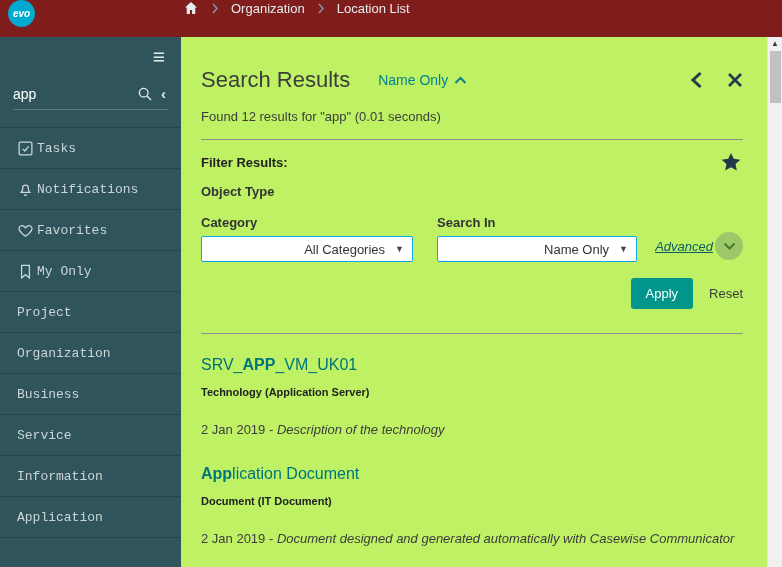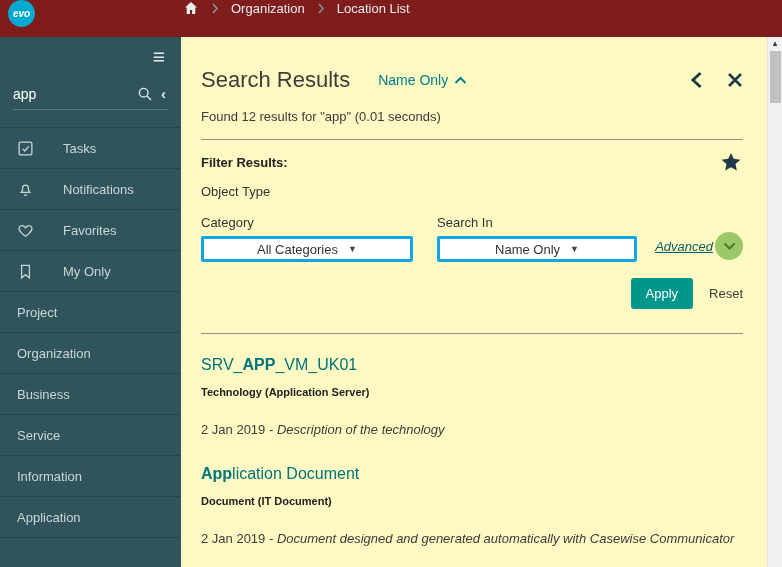--- a/index.html
+++ b/index.html
@@ -25,57 +25,57 @@
                font-size:21px; line-height:24px; cursor:pointer; }
   .search-row { margin:16px 13px 0 13px; border-bottom:1px solid #5b7b81;
                 display:flex; align-items:center; padding-bottom:7px; }
   .search-row input { flex:1; min-width:0; background:transparent; border:none;
                       outline:none; color:#fff; font-size:14px;
                       font-family:"Liberation Sans", sans-serif; }
   .search-ic { margin:0 6px; display:flex; cursor:pointer; }
   .collapse-ic { color:#dfe7e9; font-weight:bold; font-size:15px; cursor:pointer;
                  padding:0 2px; }
   .menu { margin-top:17px; border-top:1px solid #274349; }
-  .menu-item { height:41px; display:flex; align-items:center; gap:29px;
+  .menu-item { height:41px; display:flex; align-items:center; gap:3px;
                padding-left:17px; color:#ccd6d8; font-size:13px;
-               border-bottom:1px solid #274349; cursor:pointer; }
+               border-bottom:1px solid #274349; cursor:pointer;font-family:Liberation Mono, monospace; }
   .mi-icon { display:flex; width:17px; }
   .mi-icon svg { display:block; }
 
   
   .scrollbar { position:absolute; top:37px; right:0; width:15px; height:530px;
                background:#f1f1f1; border-left:1px solid #e2e2e2; }
   .scroll-up { height:13px; display:flex; align-items:center; justify-content:center;
                font-size:8px; color:#3c3c3c; }
   .scroll-thumb { position:absolute; top:14px; left:2px; width:11px; height:52px;
                   background:#c1c1c1; }
 
   
   .main { position:absolute; top:37px; left:181px; width:586px; height:530px;
-          background:#fef9c3; padding:30px 24px 0 20px; }
+          background:#bef264; padding:30px 24px 0 20px; }
   .title-row { display:flex; align-items:center; }
   .page-title { font-size:22px; font-weight:400; color:#3c3c3c; }
   .scope { margin-left:28px; display:flex; align-items:center; gap:6px;
            color:#00838f; font-size:14px; cursor:pointer; }
   .win-icons { margin-left:auto; display:flex; align-items:center; gap:24px; }
   .win-icons span { cursor:pointer; display:flex; }
   .found { margin-top:16px; font-size:13px; color:#3c3c3c; }
   .rule { border:none; border-top:1px solid #8f8f8f; margin-top:15px; }
   .filter-head { margin-top:11px; display:flex; align-items:center; }
   .filter-title { font-size:13px; font-weight:bold; color:#222; }
   .fav-star { margin-left:auto; cursor:pointer; display:flex; }
-  .field-label { margin-top:10px; font-size:13px; color:#333; }
+  .field-label { margin-top:10px; font-size:13px; color:#333;font-weight:bold; }
   .obj-input { margin-top:6px; width:100%; height:25px; border:1px solid #a9a9a9;
                border-radius:3px; padding:0 8px; font-size:13px; color:#333;
                font-family:"Liberation Sans", sans-serif; }
   .filter-row { display:flex; margin-top:16px; align-items:flex-end; }
   .f-col .field-label { margin-top:0; }
-  .selectbox { margin-top:6px; height:26px; border:3px solid #0ea5e9;
+  .selectbox { margin-top:6px; height:26px; border:1px solid #0ea5e9;
                border-radius:2px; display:flex; align-items:center;
-               justify-content:center; padding:0 8px; font-size:13px;
+               justify-content:flex-end; padding:0 8px; font-size:13px;
                color:#333; cursor:pointer; background:#fff; }
   .sel-caret { font-size:9px; color:#444; margin-left:10px; }
   .col-cat { width:212px; margin-right:24px; }
   .col-search { width:200px; }
   .adv-group { margin-left:auto; display:flex; align-items:center; margin-bottom:2px; }
   .adv-link { color:#0b5c66; font-size:13px; text-decoration:underline;
               font-style:italic; cursor:pointer; }
   .adv-circle { width:28px; height:28px; border-radius:50%; background:#9dc868;
                 display:flex; align-items:center; justify-content:center;
                 margin-left:2px; cursor:pointer; }

